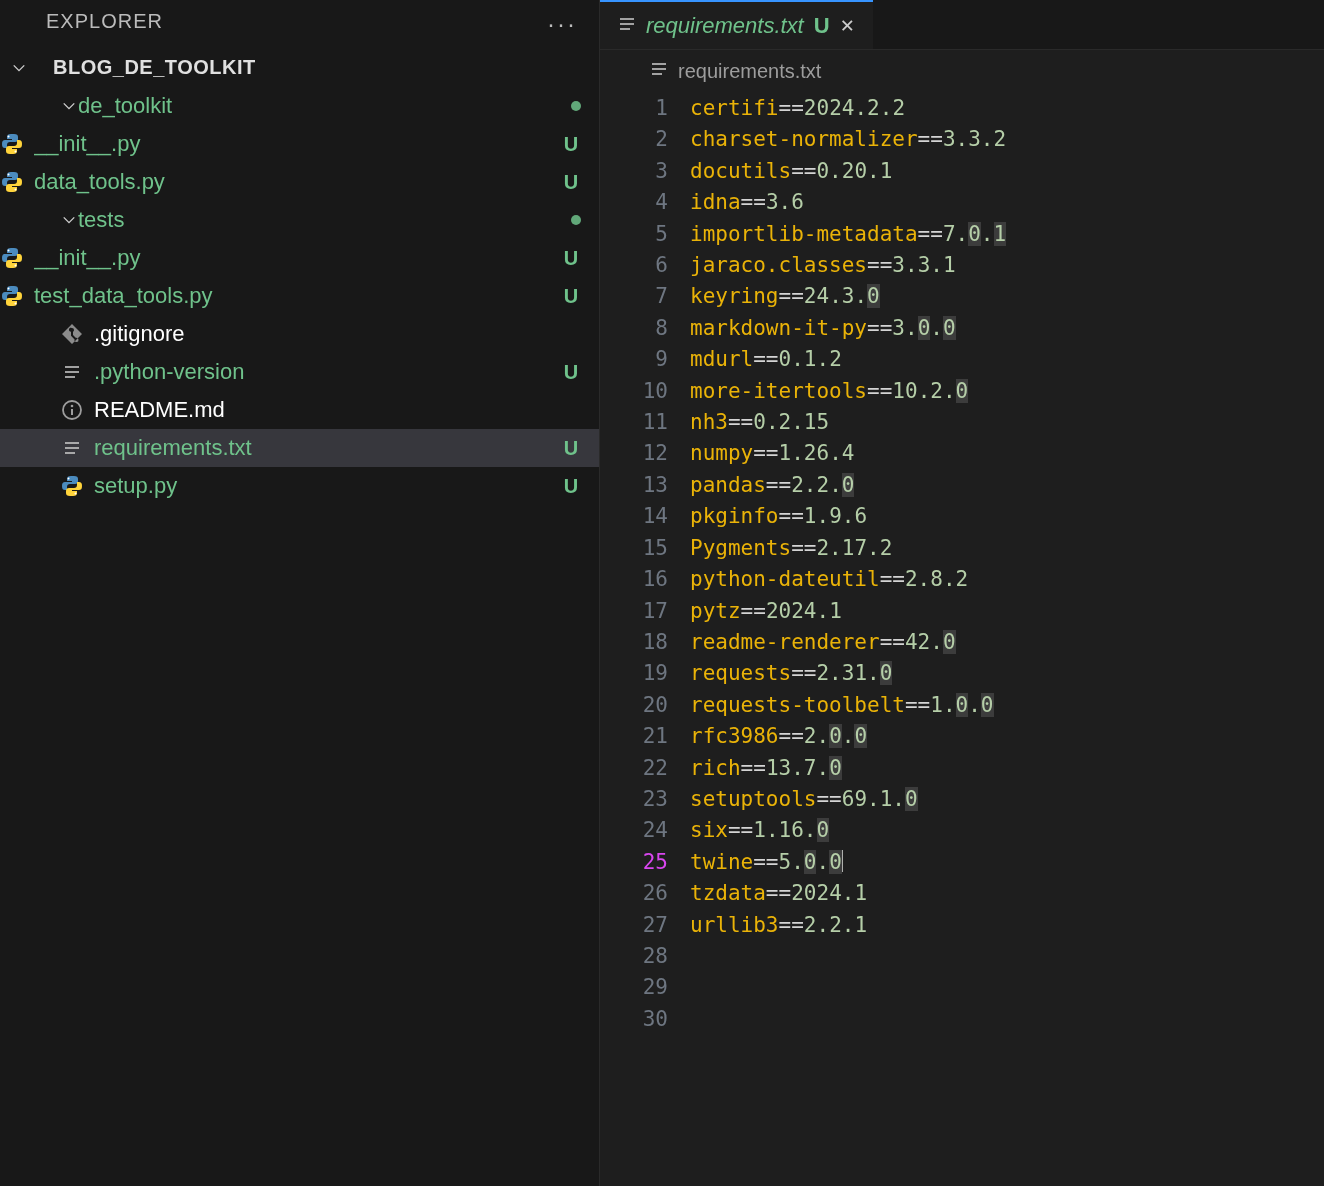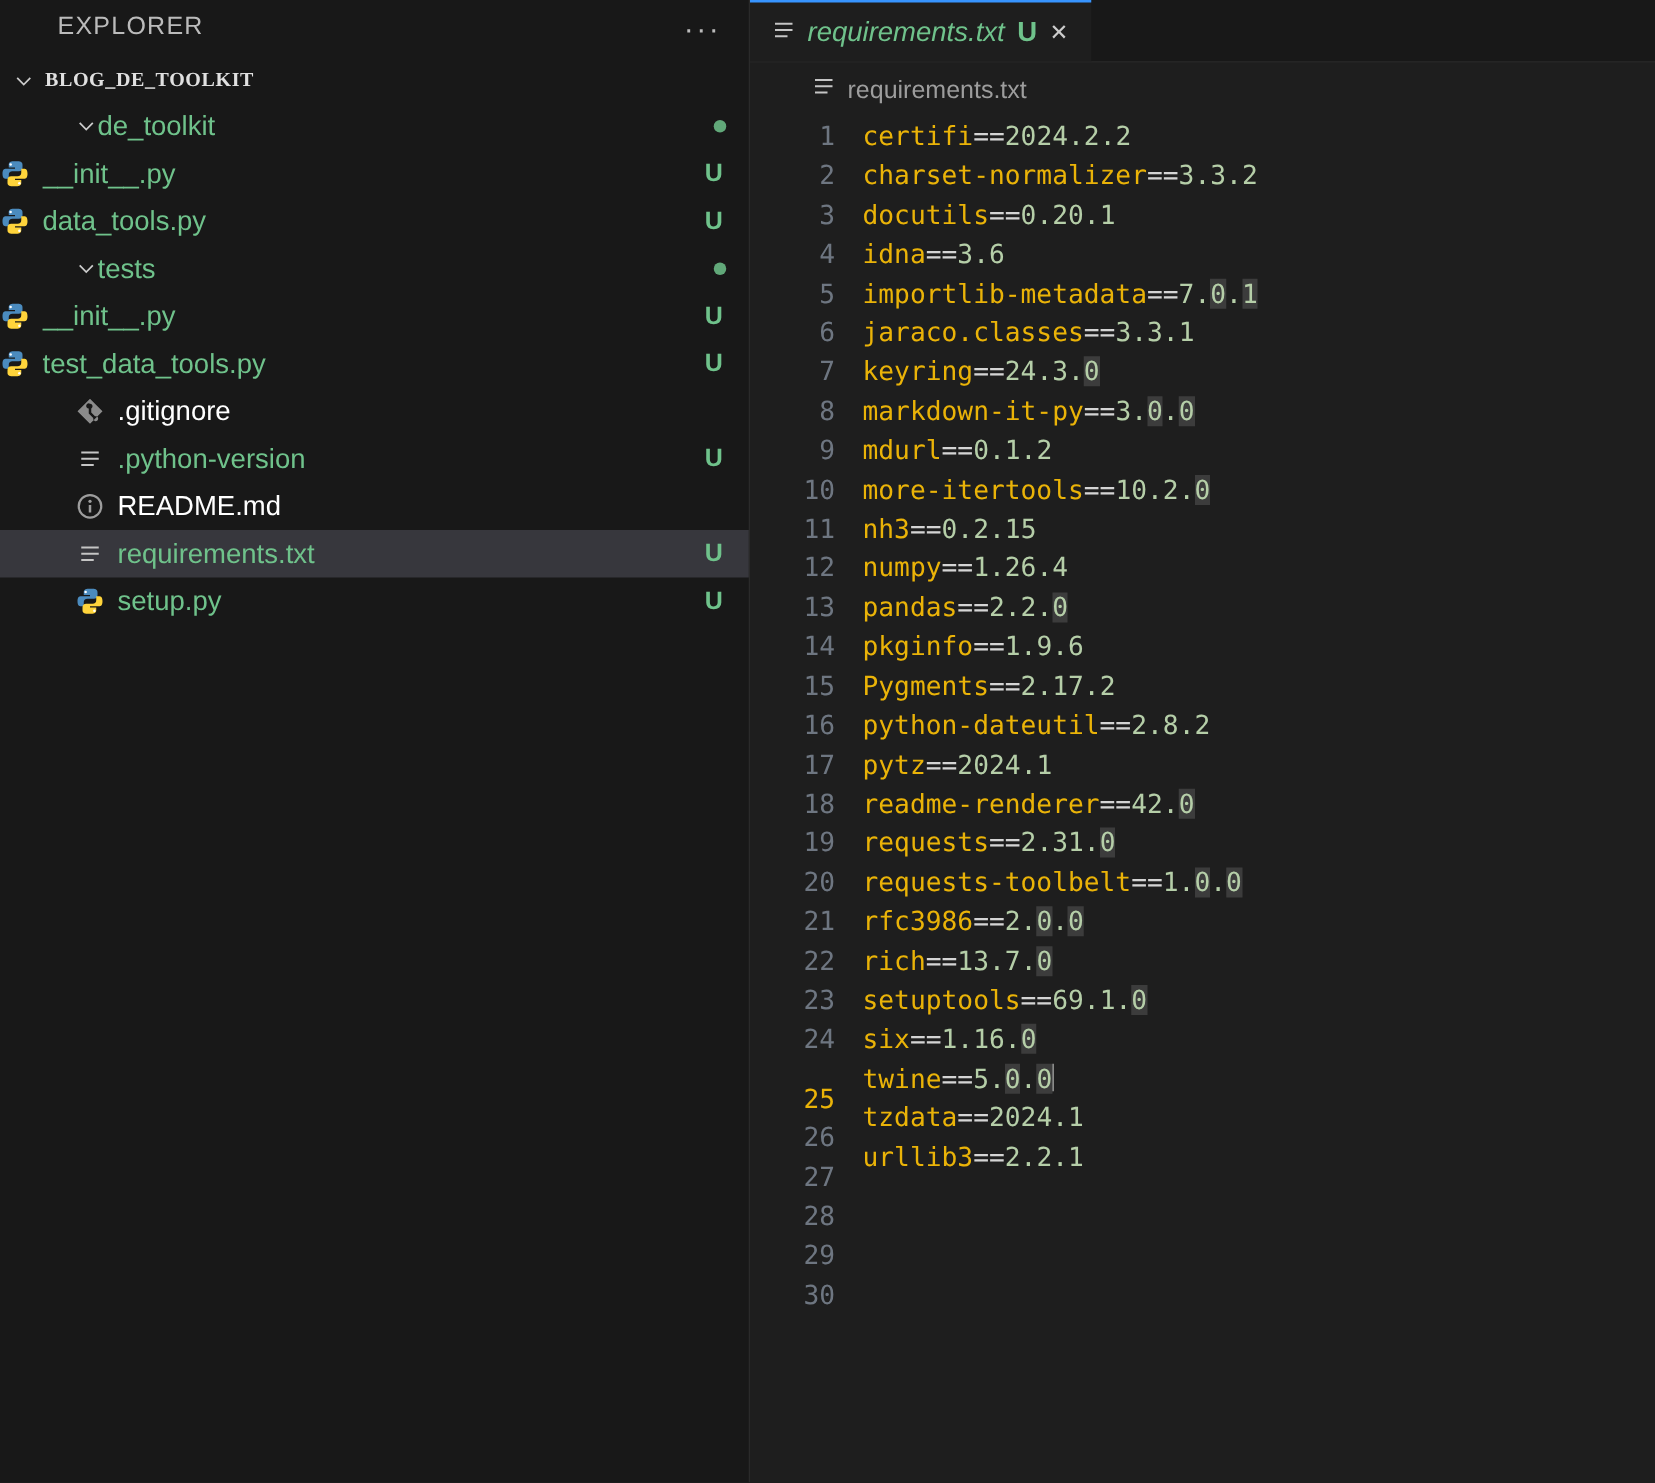--- a/index.html
+++ b/index.html
@@ -27,27 +27,26 @@
     justify-content: space-between;
     padding: 10px 22px 10px 46px;
     font-size: 20px;
     letter-spacing: 1px;
     color: #bbbbbb;
   }
   .more-dots { font-size: 24px; letter-spacing: 2px; color:#bbbbbb; cursor:pointer; }
   .project-header {
     display:flex;
     align-items:center;
-    gap:8px;
+    gap:25px;
     padding: 8px 10px;
     font-weight:700;
-    font-size:16px;
+    font-size:20px;
     color:#e0e0e0;
     letter-spacing:0.5px;
-    font-family:Liberation Serif, serif;
   }
   .chevron {
     width:18px; height:18px;
     display:inline-flex; align-items:center; justify-content:center;
   }
   .chevron svg { width:14px; height:14px; }
   .tree { font-size:22px; }
   .tree-row {
     display:flex;
     align-items:center;
@@ -122,21 +121,21 @@
     line-height:31.4px;
     overflow:hidden;
   }
   .gutter {
     width:90px;
     text-align:right;
     padding-right:22px;
     color:#6e7681;
     user-select:none;
   }
-  .gutter .lineno.current { color:#eab308;margin-top:16px; }
+  .gutter .lineno.current { color:#d946ef; }
   .code-lines { flex:1; }
   .code-line { white-space:pre; }
   .pkg { color:#eab308; }
   .eq { color:#d4d4d4; }
   .ver { color:#b5cea8; }
   .hlver { background:#3c3c3c; }
   .cursor {
     display:inline-block;
     width:1px; height:22px;
     background:#aeafad;

